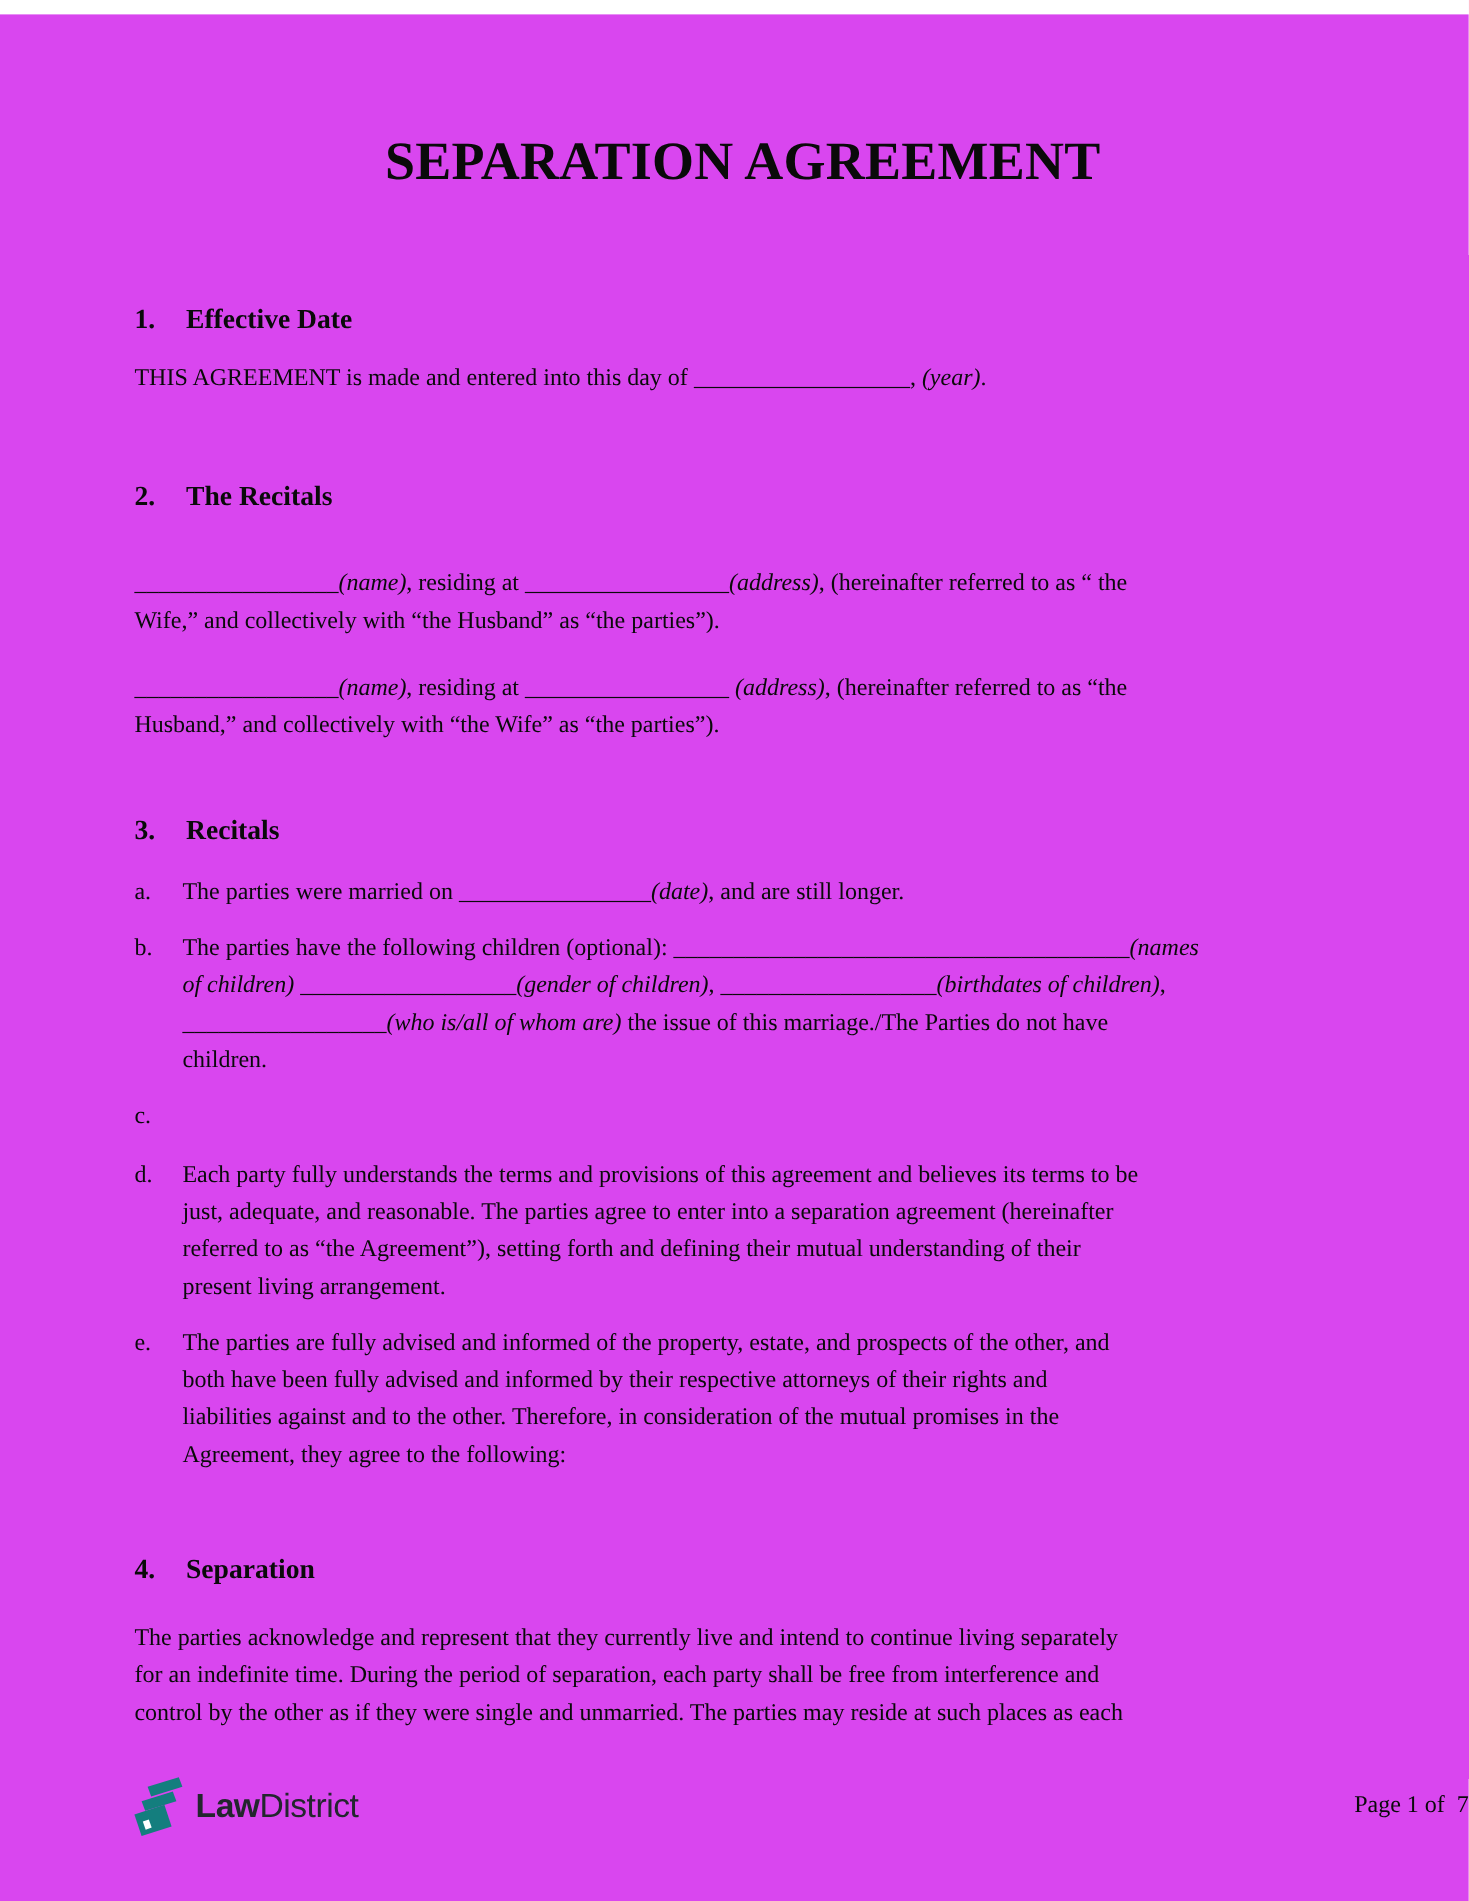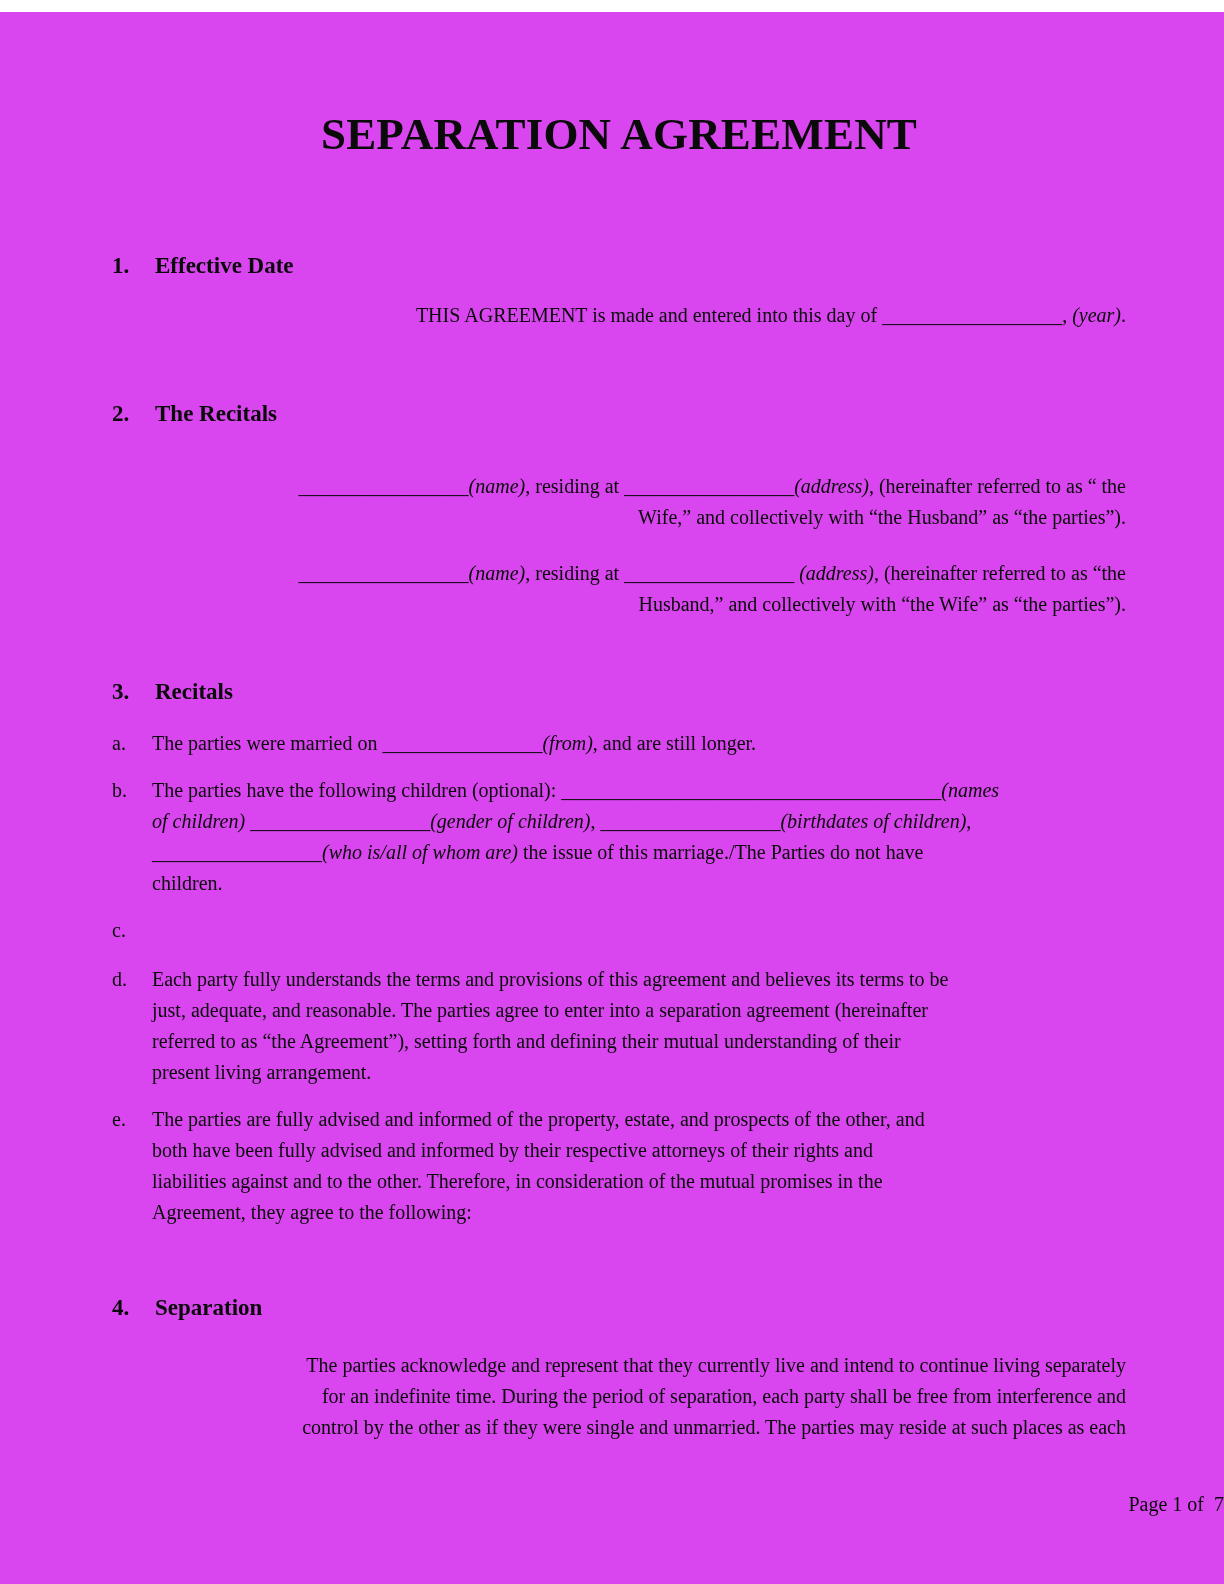--- a/index.html
+++ b/index.html
@@ -32,21 +32,20 @@
     display:flex;
     font-weight:700;
     font-size:23px;
     line-height:28px;
   }
   .sec-num{flex:none;width:43px;}
   .para{
     margin:0;
     font-size:20px;
     line-height:31px;
-    text-align:right;
   }
   .list-item{
     display:flex;
     font-size:20px;
     line-height:31px;
   }
   .li-marker{flex:none;width:40px;}
   .li-body{flex:1;}
   .it{font-style:italic;}
   .footer-logo{
@@ -101,21 +100,21 @@
     </section>
 
     <section>
       <div class="sec-heading" style="margin-top:58px">
         <span class="sec-num">3.</span>
         <span class="sec-title">Recitals</span>
       </div>
 
       <div class="list-item" style="margin-top:22px">
         <span class="li-marker">a.</span>
-        <div class="li-body"><span>The parties were married on </span><span>________________</span><span class="it">(from)</span><span>, and are still longer.</span></div>
+        <div class="li-body"><span>The parties were married on </span><span>________________</span><span class="it">(date)</span><span>, and are still longer.</span></div>
       </div>
 
       <div class="list-item" style="margin-top:16px">
         <span class="li-marker">b.</span>
         <div class="li-body"><span>The parties have the following children (optional): </span><span>______________________________________</span><span class="it">(names</span><br><span class="it">of children)</span><span> </span><span>__________________</span><span class="it">(gender of children)</span><span>, </span><span>__________________</span><span class="it">(birthdates of children)</span><span>,</span><br><span>_________________</span><span class="it">(who is/all of whom are)</span><span> the issue of this marriage./The Parties do not have</span><br><span>children.</span></div>
       </div>
 
       <div class="list-item" style="margin-top:16px">
         <span class="li-marker">c.</span>
         <div class="li-body"><br></div>
@@ -135,15 +134,26 @@
     <section>
       <div class="sec-heading" style="margin-top:66px">
         <span class="sec-num">4.</span>
         <span class="sec-title">Separation</span>
       </div>
       <p class="para" style="margin-top:28px"><span>The parties acknowledge and represent that they currently live and intend to continue living separately</span><br><span>for an indefinite time. During the period of separation, each party shall be free from interference and</span><br><span>control by the other as if they were single and unmarried. The parties may reside at such places as each</span></p>
     </section>
 
   </div>
 
+  <div class="footer-logo">
+    <svg width="44" height="50" viewBox="0 0 44 50" aria-hidden="true">
+      <g fill="#147e7e">
+        <path d="M13 9 L39 1 L42 9 L16 17 Z"></path>
+        <path d="M8 21 L34 13 L37 21 L11 29 Z"></path>
+        <path d="M2 32 L27 24 L33 42 L8 50 Z"></path>
+      </g>
+      <path fill="#ffffff" d="M9 38 L14 36.2 L16.4 43 L11.4 44.8 Z"></path>
+    </svg>
+    <span class="logo-text"><span class="logo-law">Law</span><span class="logo-district">District</span></span>
+  </div>
 
   <div class="page-num">Page 1 of  7</div>
 </div>
 
 </body></html>

